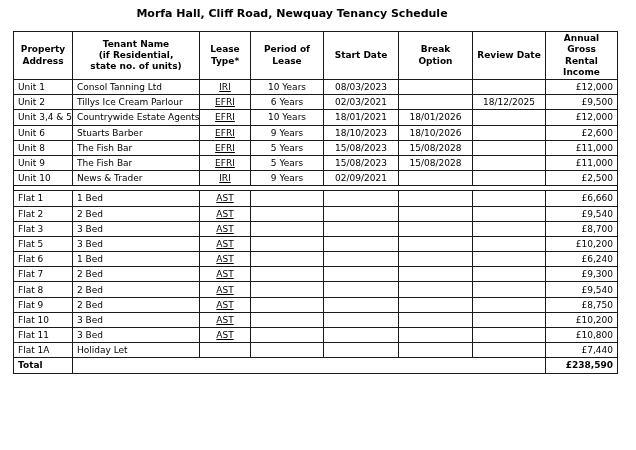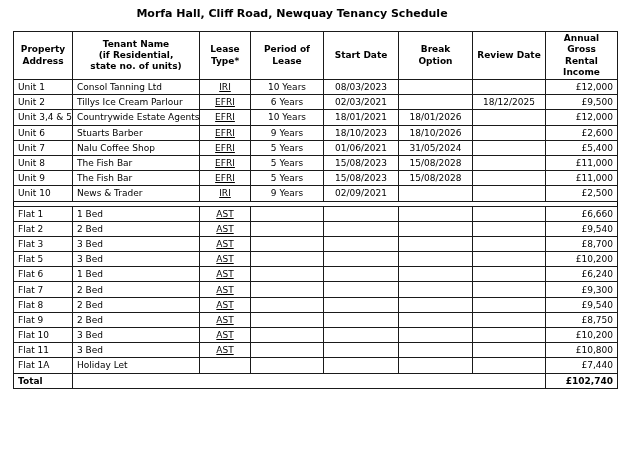--- a/index.html
+++ b/index.html
@@ -154,30 +154,20 @@
       <td class="c-address">Unit 6</td>
       <td class="c-tenant">Stuarts Barber</td>
       <td class="c-lease">EFRI</td>
       <td class="c-period">9 Years</td>
       <td class="c-start">18/10/2023</td>
       <td class="c-break">18/10/2026</td>
       <td class="c-review"></td>
       <td class="c-income">£2,600</td>
     </tr>
 
-    <tr>
-      <td class="c-address">Unit 7</td>
-      <td class="c-tenant">Nalu Coffee Shop</td>
-      <td class="c-lease">EFRI</td>
-      <td class="c-period">5 Years</td>
-      <td class="c-start">01/06/2021</td>
-      <td class="c-break">31/05/2024</td>
-      <td class="c-review"></td>
-      <td class="c-income">£5,400</td>
-    </tr>
 
     <tr>
       <td class="c-address">Unit 8</td>
       <td class="c-tenant">The Fish Bar</td>
       <td class="c-lease">EFRI</td>
       <td class="c-period">5 Years</td>
       <td class="c-start">15/08/2023</td>
       <td class="c-break">15/08/2028</td>
       <td class="c-review"></td>
       <td class="c-income">£11,000</td>
@@ -334,18 +324,18 @@
       <td class="c-break"></td>
       <td class="c-review"></td>
       <td class="c-income">£7,440</td>
     </tr>
   </tbody>
 
     <tbody>
       <tr class="total-row">
         <td class="c-address">Total</td>
         <td colspan="6"></td>
-        <td class="c-income">£102,740</td>
+        <td class="c-income">£238,590</td>
       </tr>
     </tbody>
   </table>
 
 </div>
 
 </body></html>

